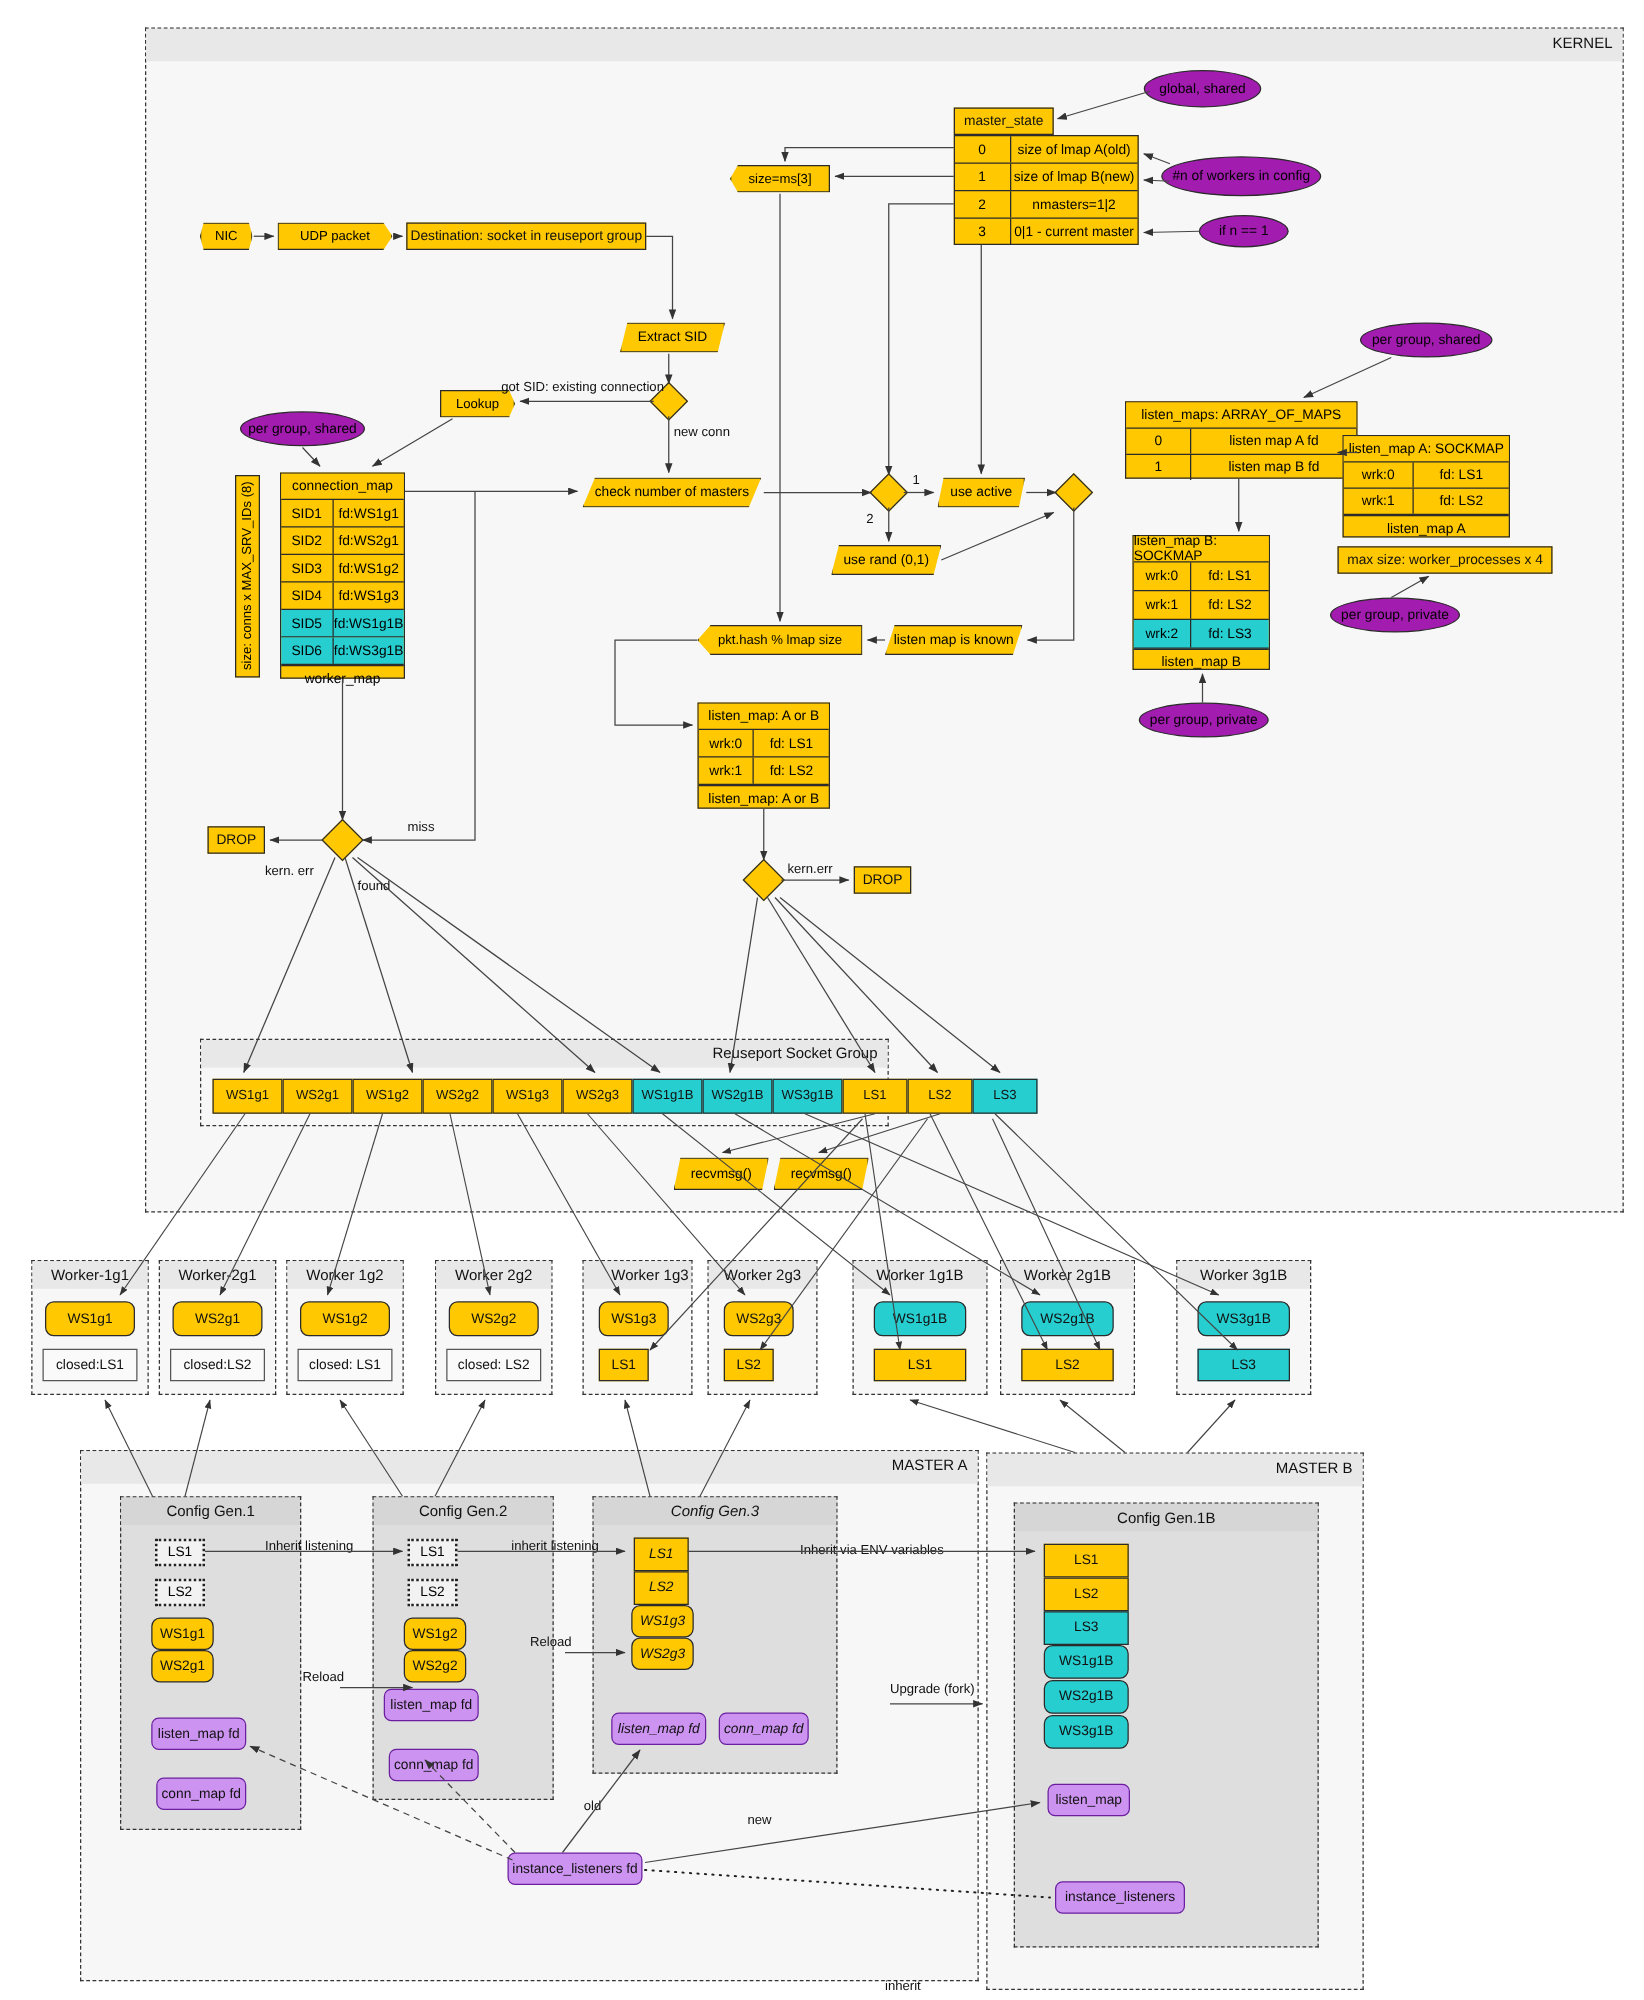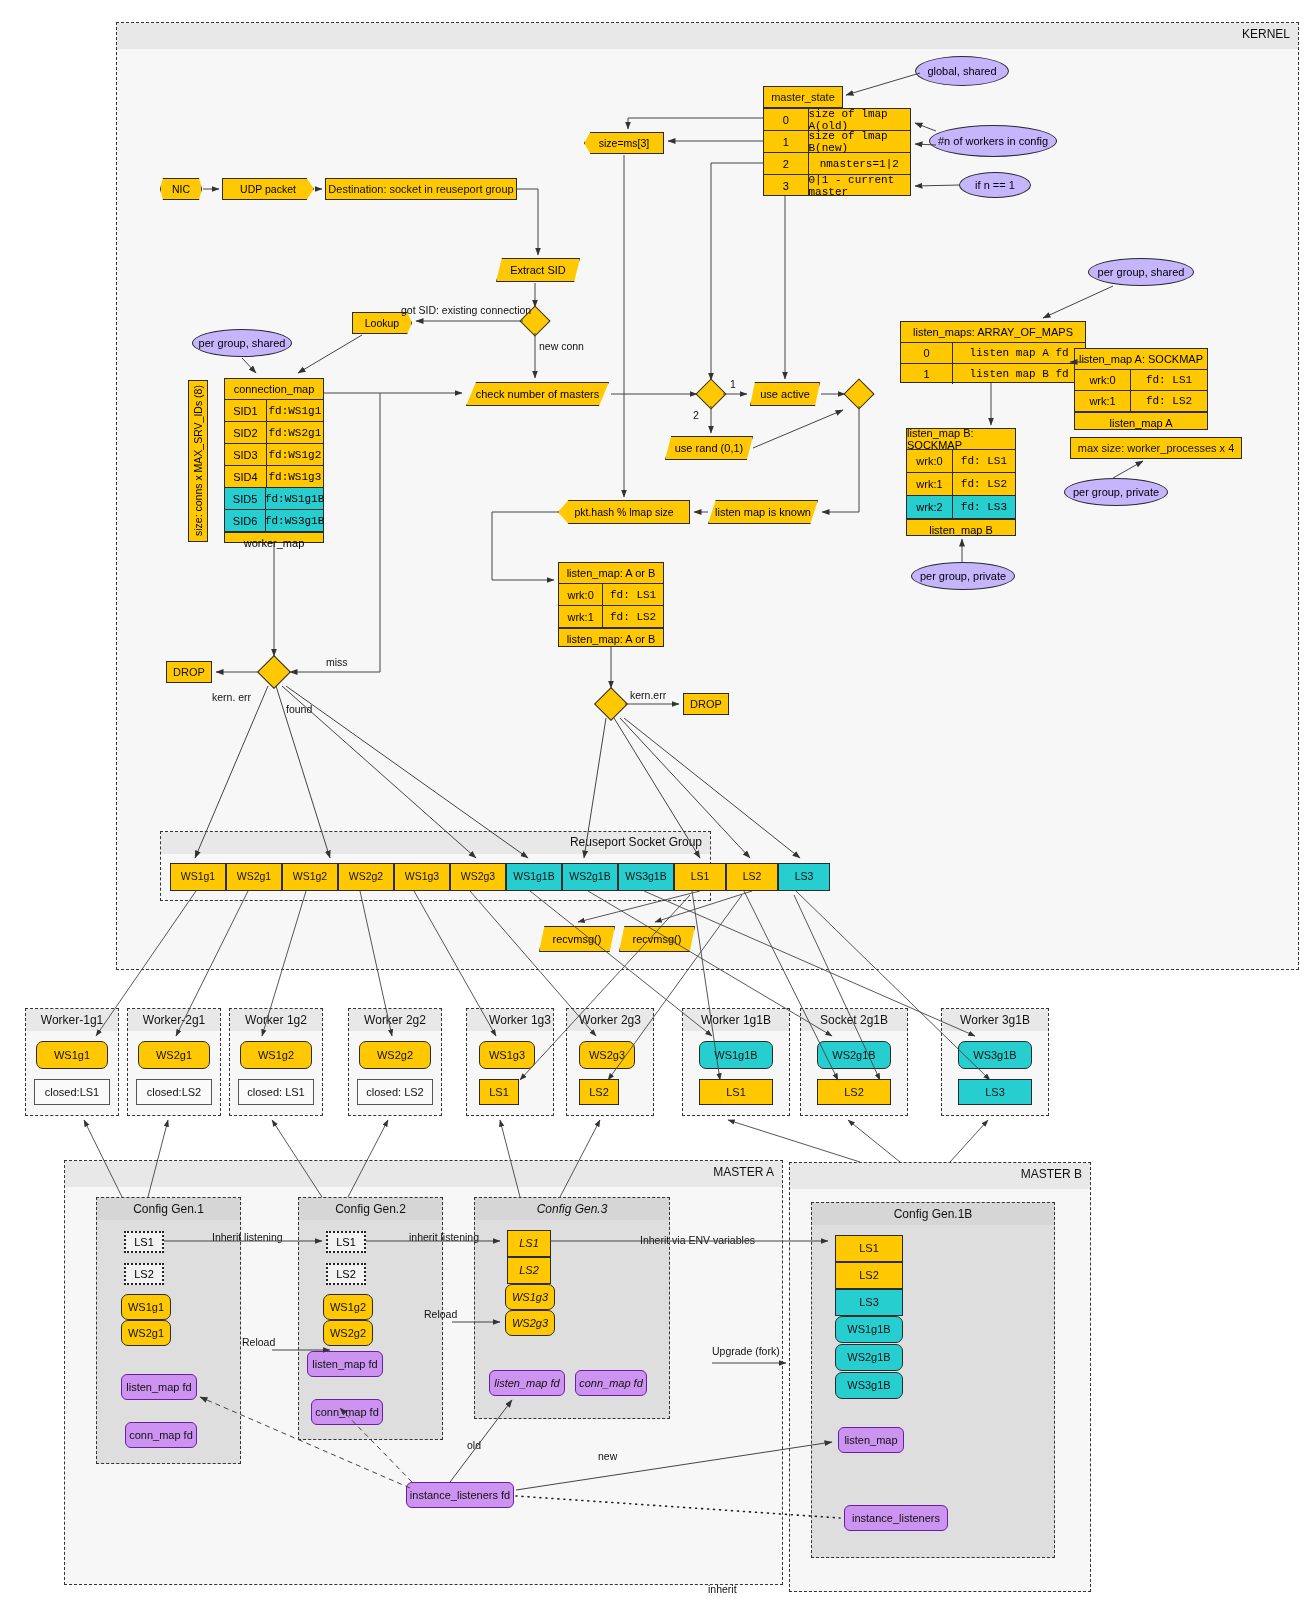--- a/index.html
+++ b/index.html
@@ -24,29 +24,29 @@
   .para{background:#ffc800;border:1px solid #2b2b2b;
         display:flex;align-items:center;justify-content:center;font-size:11px;
         clip-path:polygon(7% 0,100% 0,93% 100%,0 100%);}
   .hexR{background:#ffc800;border:1px solid #2b2b2b;display:flex;align-items:center;justify-content:center;
         font-size:11px;clip-path:polygon(0 0, 92% 0, 100% 50%, 92% 100%, 0 100%);}
   .hexL{background:#ffc800;border:1px solid #2b2b2b;display:flex;align-items:center;justify-content:center;
         font-size:11px;clip-path:polygon(8% 0, 100% 0, 100% 100%, 8% 100%, 0 50%);}
   .hexB{background:#ffc800;border:1px solid #2b2b2b;display:flex;align-items:center;justify-content:center;
         font-size:11px;clip-path:polygon(7% 0, 93% 0, 100% 50%, 93% 100%, 7% 100%, 0 50%);}
   .dia{background:#ffc800;border:1px solid #2b2b2b;transform:rotate(45deg);}
-  .ell{background:#c4b5fd;border:1px solid #2b2b2b;border-radius:50%;
+  .ell{background:#a21caf;border:1px solid #2b2b2b;border-radius:50%;
        display:flex;align-items:center;justify-content:center;font-size:11px;text-align:center;}
   
   .tbl{border:1px solid #2b2b2b;background:#ffc800;font-size:11px;}
   .tbl .thead{height:20px;display:flex;align-items:center;justify-content:center;border-bottom:1px solid #2b2b2b;background:#ffc800;}
   .tbl .trow{height:21px;display:flex;border-bottom:1px solid #2b2b2b;}
   .tbl .trow:last-child{border-bottom:none;}
   .tbl .tk{width:42%;display:flex;align-items:center;justify-content:center;border-right:1px solid #2b2b2b;}
-  .tbl .tv{width:58%;display:flex;align-items:center;justify-content:center;font-family:Liberation Mono, monospace;}
+  .tbl .tv{width:58%;display:flex;align-items:center;justify-content:center;}
   .tbl .tfoot{height:20px;display:flex;align-items:center;justify-content:center;border-top:1px solid #2b2b2b;}
   .trow.cyan,.tfoot.cyan{background:#27ced0;}
   .vlabel{writing-mode:vertical-rl;transform:rotate(180deg);background:#ffc800;border:1px solid #2b2b2b;
           display:flex;align-items:center;justify-content:center;font-size:10.5px;}
   .lbl{position:absolute;font-size:10.5px;color:#111;white-space:nowrap;}
   .dotbox{border:2px dotted #222;background:#f2f2f2;display:flex;align-items:center;justify-content:center;font-size:11px;}
   svg.edges{position:absolute;left:0;top:0;width:1315px;height:1600px;pointer-events:none;}
   .sock{font-size:10.5px;}
 </style>
 </head>
@@ -367,21 +367,21 @@
     <div class="region-title center" style="top:4px;">Worker 1g1B</div>
     <div class="abs node cyan rounded" style="left:16px;top:32px;width:74px;height:28px;">
         <span>WS1g1B</span>
       </div>
     <div class="abs node yellow" style="left:16px;top:70px;width:74px;height:26px;">
         <span>LS1</span>
       </div>
   </div>
   <div class="abs region" style="left:800px;top:1008px;width:108px;height:108px;">
     <div class="region-hdr" style="height:22px;"></div>
-    <div class="region-title center" style="top:4px;">Socket 2g1B</div>
+    <div class="region-title center" style="top:4px;">Worker 2g1B</div>
     <div class="abs node cyan rounded" style="left:16px;top:32px;width:74px;height:28px;">
         <span>WS2g1B</span>
       </div>
     <div class="abs node yellow" style="left:16px;top:70px;width:74px;height:26px;">
         <span>LS2</span>
       </div>
   </div>
   <div class="abs region" style="left:941px;top:1008px;width:108px;height:108px;">
     <div class="region-hdr" style="height:22px;"></div>
     <div class="region-title center" style="top:4px;">Worker 3g1B</div>

